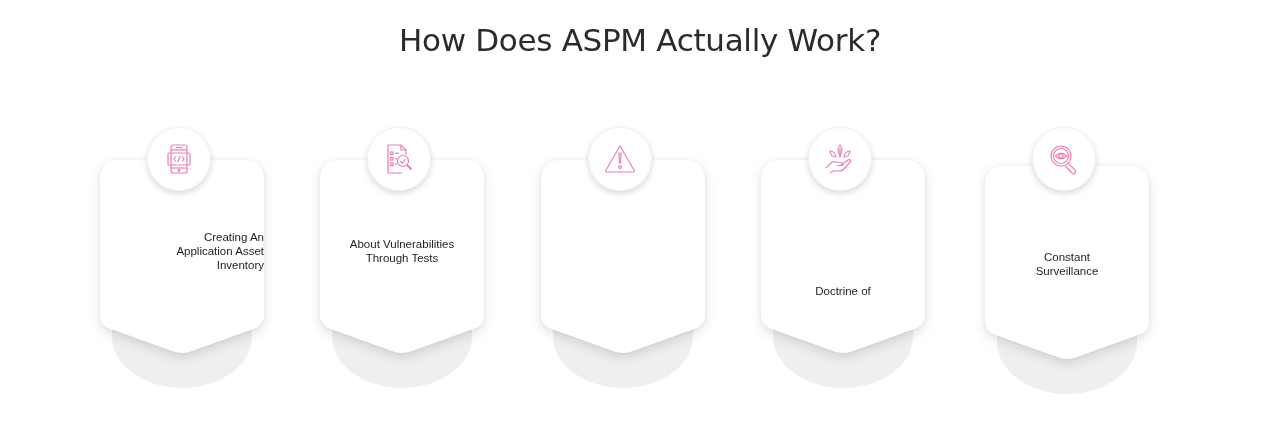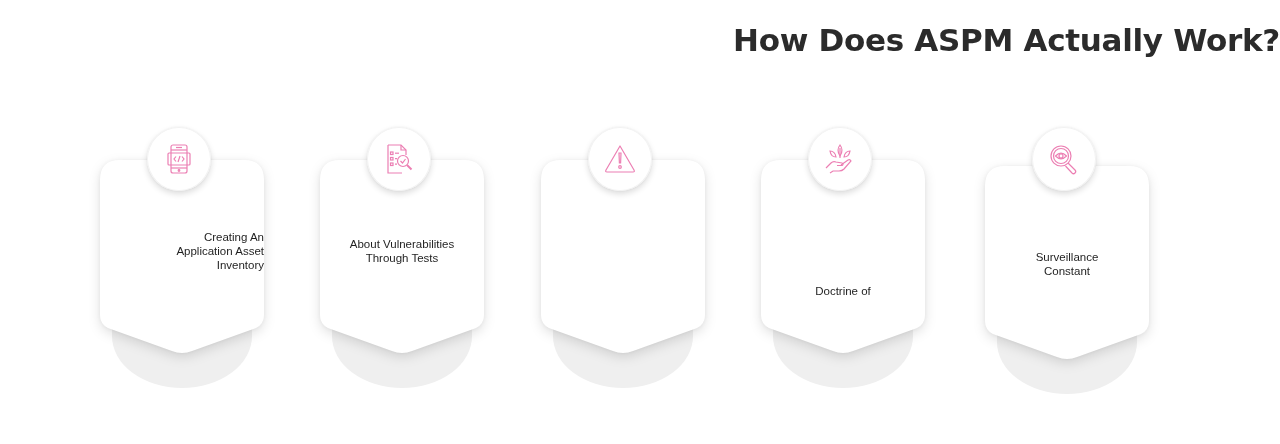--- a/index.html
+++ b/index.html
@@ -12,23 +12,23 @@
       height: 444px;
       position: relative;
       overflow: hidden;
       font-family: "Liberation Sans", sans-serif;
     }
     .title {
       position: absolute;
       top: 22px;
       left: 0;
       width: 1280px;
-      text-align: right;
+      text-align: center;
       font-family: "DejaVu Sans", sans-serif;
-      font-weight: 700;
+      font-weight: 400;
       font-size: 31px;
       letter-spacing: -0.3px;
       color: #2b2b2b;
       margin: 0;
     }
     .step {
       position: absolute;
       width: 164px;
       height: 280px;
     }
@@ -180,22 +180,22 @@
 </div>
 
 <div class="step" style="left:985px; top:130px;">
   <div class="base" style="top:178px;"></div>
   <div class="card" style="top:36px;">
     <svg width="164" height="195" viewBox="0 0 164 195">
       <path d="M20 0 H144 Q164 0 164 20 V155 Q164 164 156 168 L92 191 Q82 195 72 191 L8 168 Q0 164 0 155 V20 Q0 0 20 0 Z" fill="#ffffff"></path>
     </svg>
   </div>
   <div class="card-text" style="top:120px;">
+    <span>Constant</span>
     <span>Surveillance</span>
-    <span>Constant</span>
   </div>
   <div class="icon-circle" style="top:-3px;">
     <svg viewBox="0 0 34 34" fill="none" stroke="#ec7fb3" stroke-width="1.2">
       <circle cx="14" cy="14" r="10"></circle>
       <circle cx="14" cy="14" r="7.5"></circle>
       <path d="M8.5 14 Q14 8.5 19.5 14 Q14 19.5 8.5 14 Z"></path>
       <circle cx="14" cy="14" r="2"></circle>
       <path d="M21 21 L28 28 Q29.5 29.5 28 31 Q26.5 32.5 25 31 L18.5 24"></path>
     </svg>
   </div>

